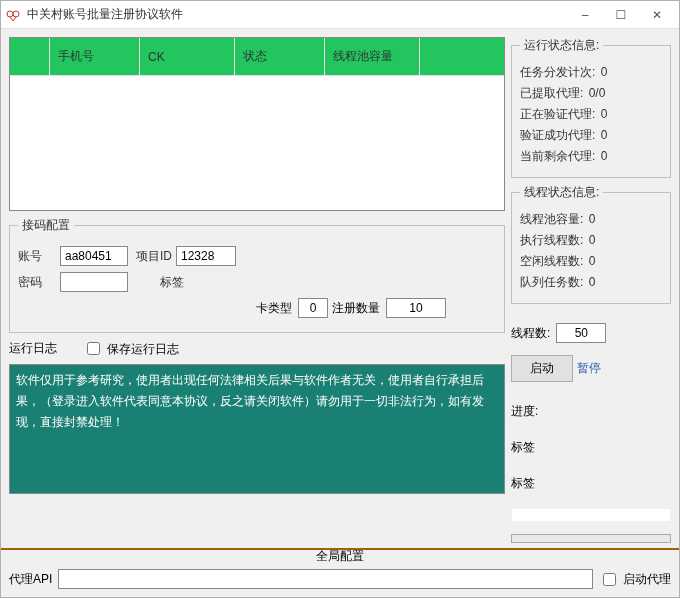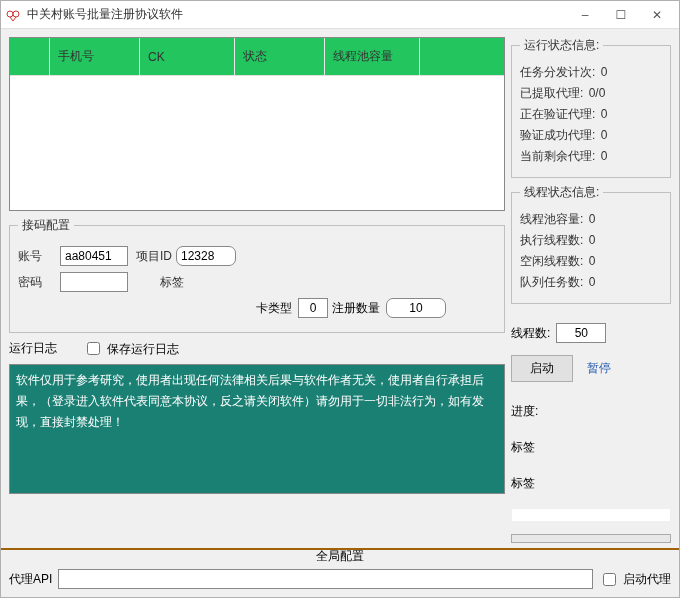--- a/index.html
+++ b/index.html
@@ -17,21 +17,21 @@
   .table-wrap { background: #fff; border: 1px solid #888; height: 174px; position: relative; }
   .table-head { display: flex; background: #22c55e; border-bottom: 1px solid #e0e0e0; height: 38px; align-items: center; }
   .table-head .th { padding: 0 8px; border-right: 1px solid #e8e8e8; color: #333; height:100%; display:flex; align-items:center;}
   .table-head .th.spacer { flex: 1; border-right: none; }
   .table-body { height: calc(100% - 22px); overflow: auto; }
   .kv { margin: 4px 0; color: #333; }
   .kv .v { margin-left: 2px; }
   .form-row { display: flex; align-items: center; gap: 4px; margin: 6px 0; }
   .lbl { width: 38px; color: #333; }
   input[type=text] { border: 1px solid #888; background: #fff; height: 20px; padding: 1px 4px; }
-  .w80 { width: 68px; } .w60 { width: 60px; border-radius: 7px; } .w50 { width: 50px; } .w40 { width: 30px; }
+  .w80 { width: 68px; } .w60 { width: 60px; } .w50 { width: 50px; } .w40 { width: 30px; }
   .logbox { border: 1px solid #888; background: #1b8074; color: #fff; padding: 4px 6px; height: 130px; line-height: 1.5; font-size: 14px; overflow: auto; }
   .btn { border: 1px solid #adadad; background: #e1e1e1; padding: 4px 18px; }
   .linkbtn { color: #2a5db0; cursor: pointer; border: none; background: none; }
   .bottom { position: absolute; left: 0; right: 0; bottom: 0; border-top: 2px solid #a16207; }
   .bottom-inner { padding: 4px 8px 8px 8px; }
   .bottom-legend { text-align: center; margin-top: -2px; }
   .flexrow { display: flex; align-items: center; gap: 6px; }
   .progress { width: 100%; height: 10px; border: 1px solid #aaa; background: #e8e8e8; }
   .grow { flex:1; }
   .white-strip { background:#fff; height:16px; border:1px solid #f0f0f0;}
@@ -135,21 +135,21 @@
         <div class="kv"><span>队列任务数:</span> <span class="v">0</span></div>
       </fieldset>
 
       <div style="height:8px;"></div>
 
       <div class="flexrow">
         <span>线程数:</span>
         <input type="text" class="w50" style="text-align: center;" value="50">
       </div>
 
-      <div class="flexrow" style="gap:14px; margin-top:6px;">
+      <div class="flexrow" style="gap:4px; margin-top:6px;">
         <button class="btn"><span>启动</span></button>
         <span class="linkbtn">暂停</span>
       </div>
 
       <div style="height:10px;"></div>
       <div>进度:</div>
       <div style="height:8px;"></div>
       <div>标签</div>
       <div style="height:8px;"></div>
       <div>标签</div>

